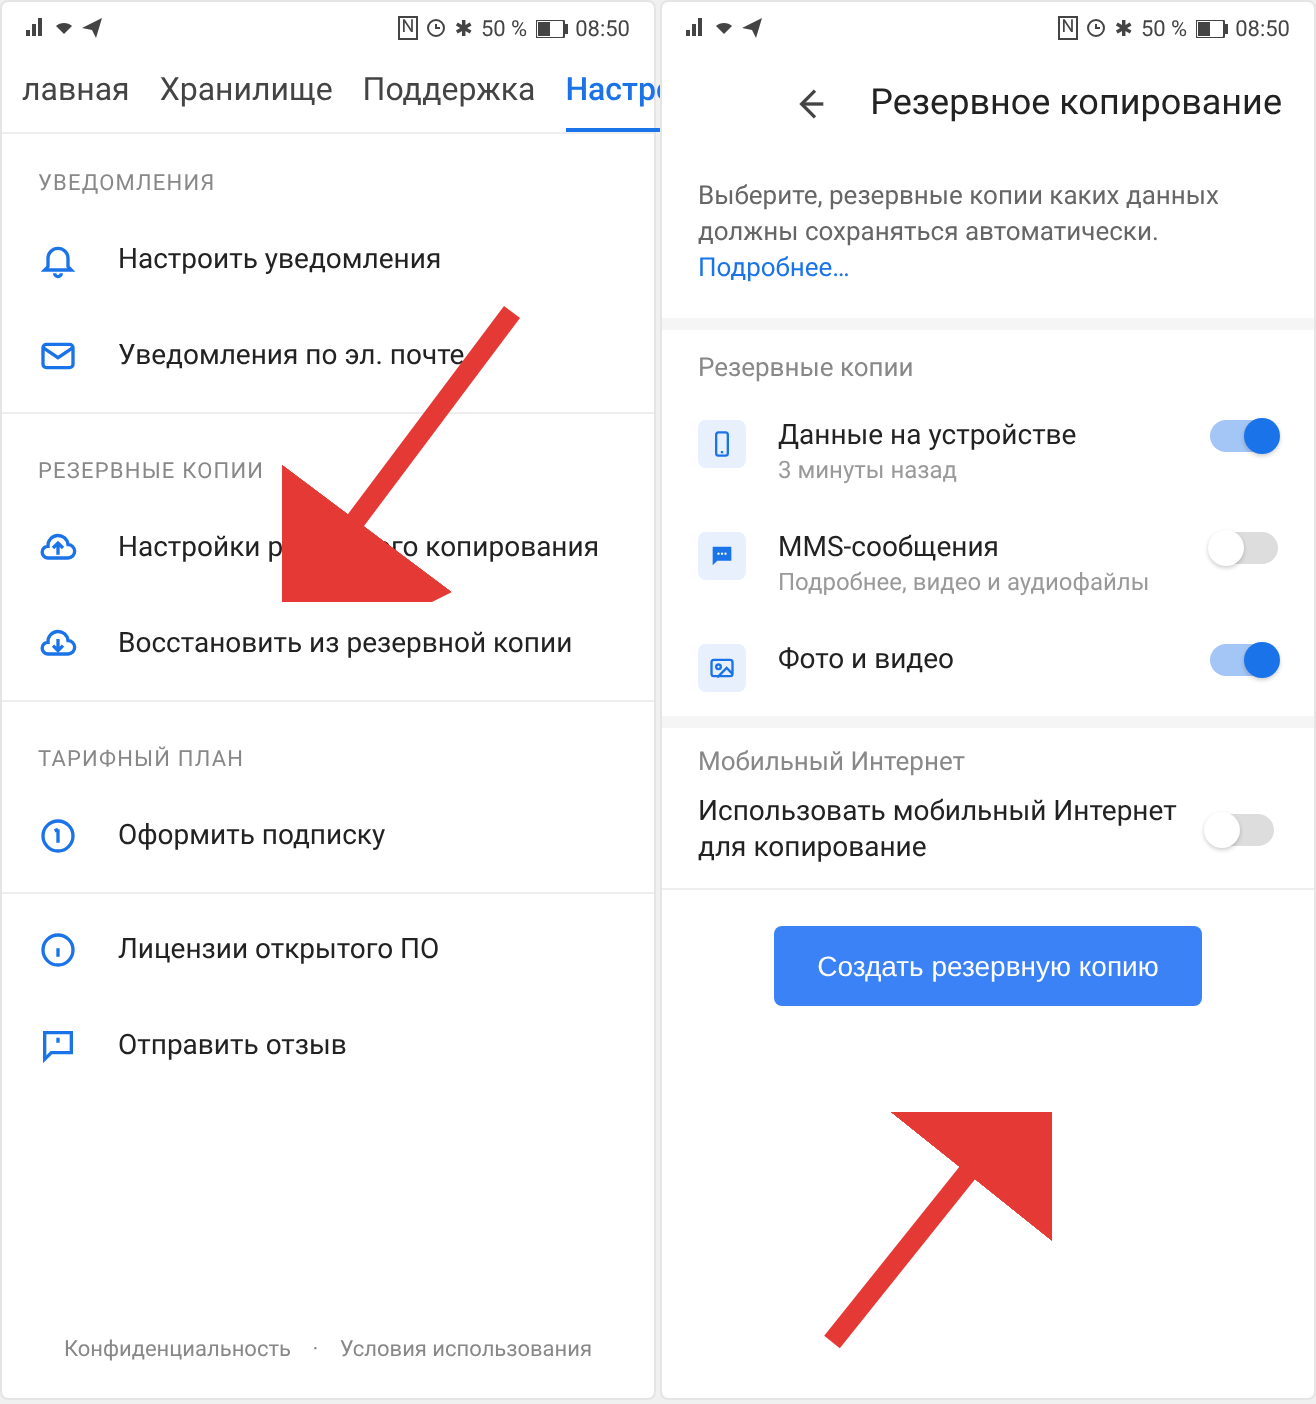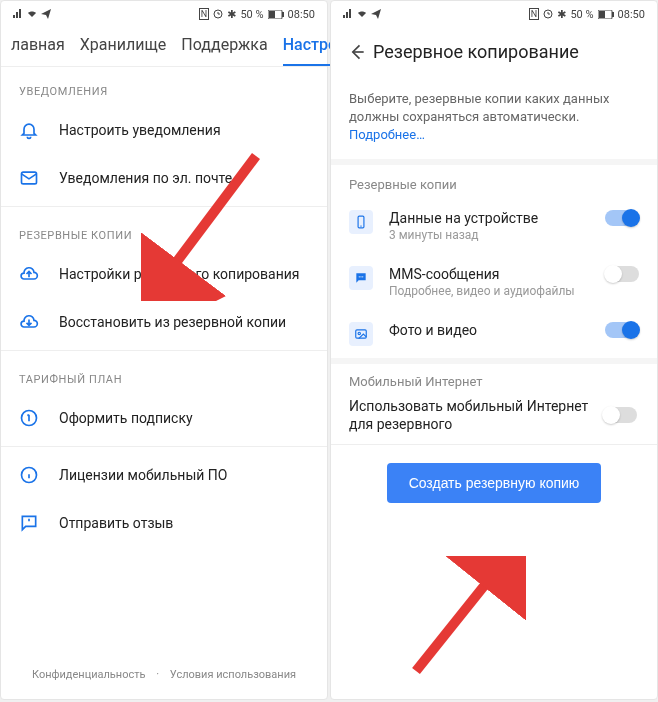--- a/index.html
+++ b/index.html
@@ -66,22 +66,23 @@
     font-size: 11px;
     color: #888;
     text-align: center;
   }
   .footer span { margin: 0 4px; }
   
   
   .appbar {
     display: flex;
     align-items: center;
-    gap: 6px;
+    gap: 20px;
     padding: 14px 16px;
+    justify-content: flex-end;
   }
   .appbar .back { width:20px; height:20px; cursor:pointer; }
   .appbar .title { font-size: 18px; color: #222; }
   .infobox {
     padding: 14px 18px;
     font-size: 13px;
     color: #666;
     line-height: 1.4;
   }
   .infobox .link { color: #1a73e8; cursor:pointer; }
@@ -231,21 +232,21 @@
   </div>
 
   <div class="divider"></div>
   <div class="row">
     <span class="icon">
       <svg width="20" height="20" viewBox="0 0 24 24" fill="none" stroke="#1a73e8" stroke-width="2">
           <circle cx="12" cy="12" r="9"></circle>
           <path d="M12 8h.01M12 11v5"></path>
         </svg>
     </span>
-    <span class="label">Лицензии мобильный ПО</span>
+    <span class="label">Лицензии открытого ПО</span>
   </div>
   <div class="row">
     <span class="icon">
       <svg width="20" height="20" viewBox="0 0 24 24" fill="none" stroke="#1a73e8" stroke-width="2">
           <path d="M4 4h16v12H8l-4 4z"></path>
           <path d="M12 7v3M12 13h.01"></path>
         </svg>
     </span>
     <span class="label">Отправить отзыв</span>
   </div>
@@ -355,21 +356,21 @@
     </span>
     <div class="text">
       <div class="t1">Фото и видео</div>
     </div>
     <div class="toggle on"></div>
   </div>
 
   <div class="mi-section">
     <div class="mi-label">Мобильный Интернет</div>
     <div class="mi-row">
-      <div class="text">Использовать мобильный Интернет для резервного</div>
+      <div class="text">Использовать мобильный Интернет для копирование</div>
       <div class="toggle off"></div>
     </div>
   </div>
 
   <div class="button-bar">
     <button class="primary-btn">Создать резервную копию</button>
   </div>
 
   <svg class="arrow" style="left:65px; top:555px;" width="130" height="120">
     <defs>

